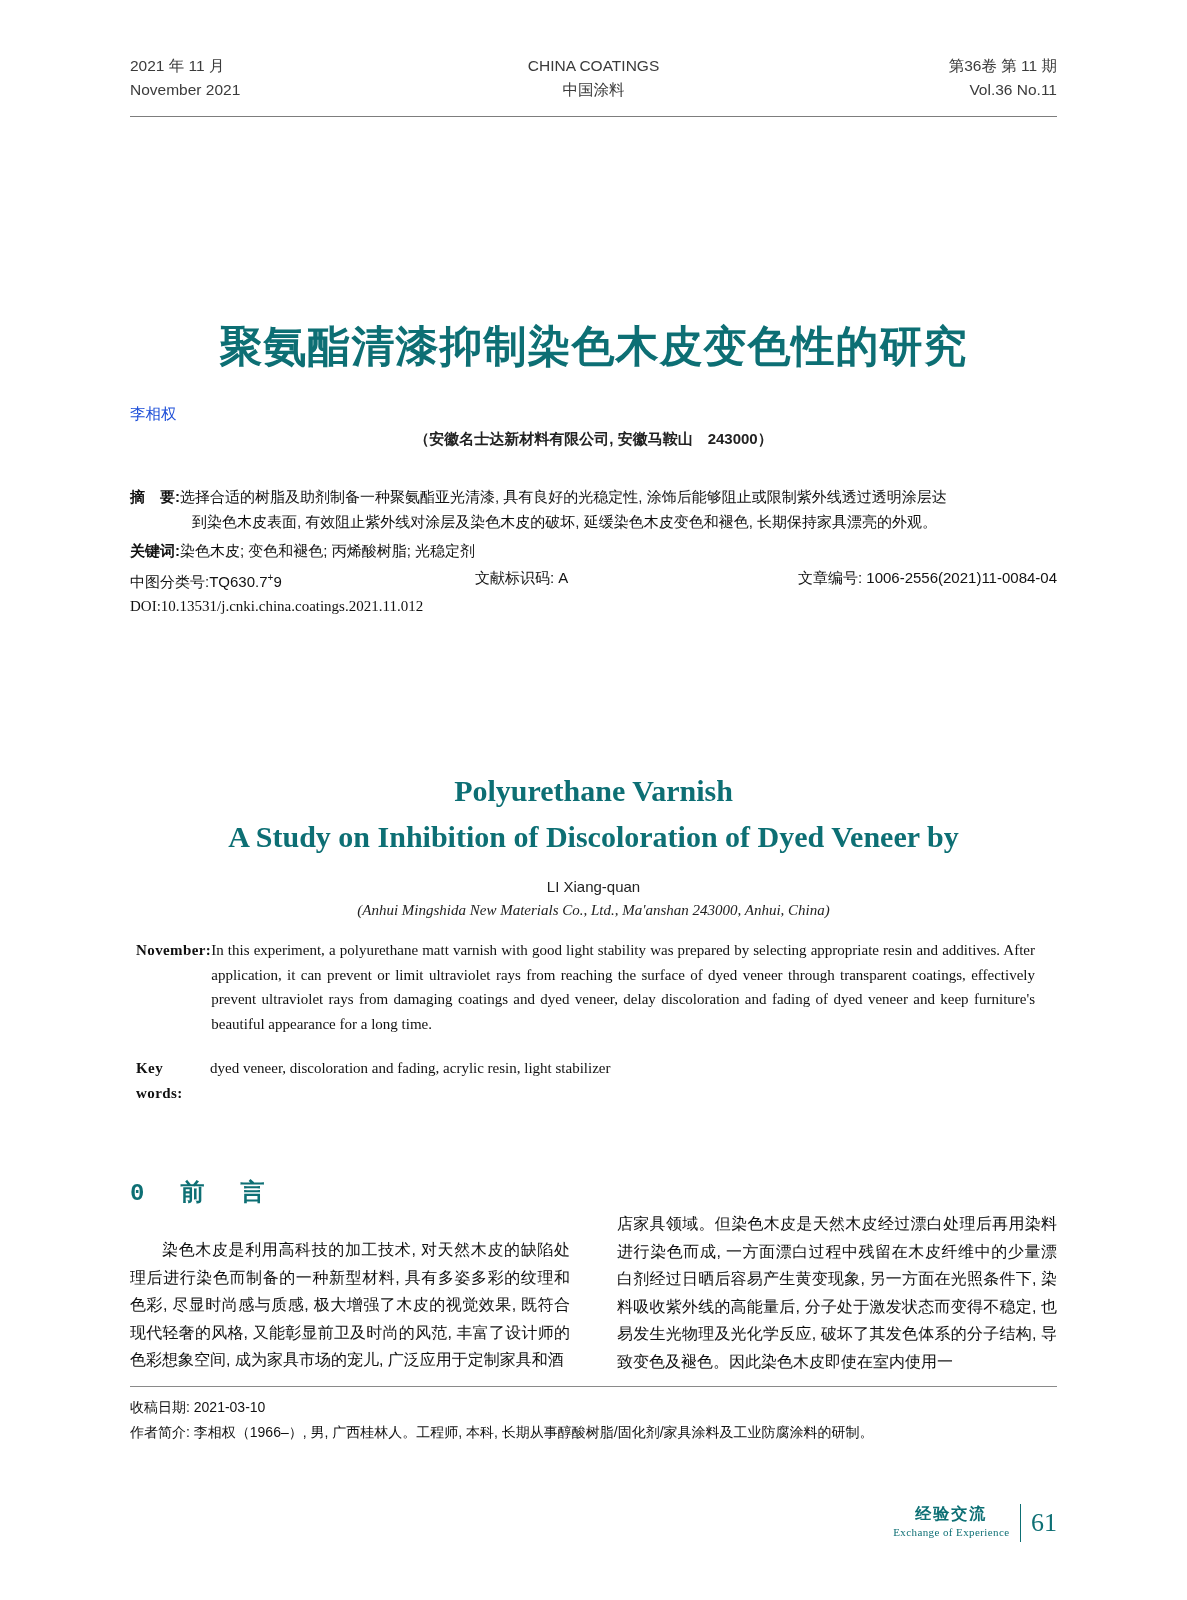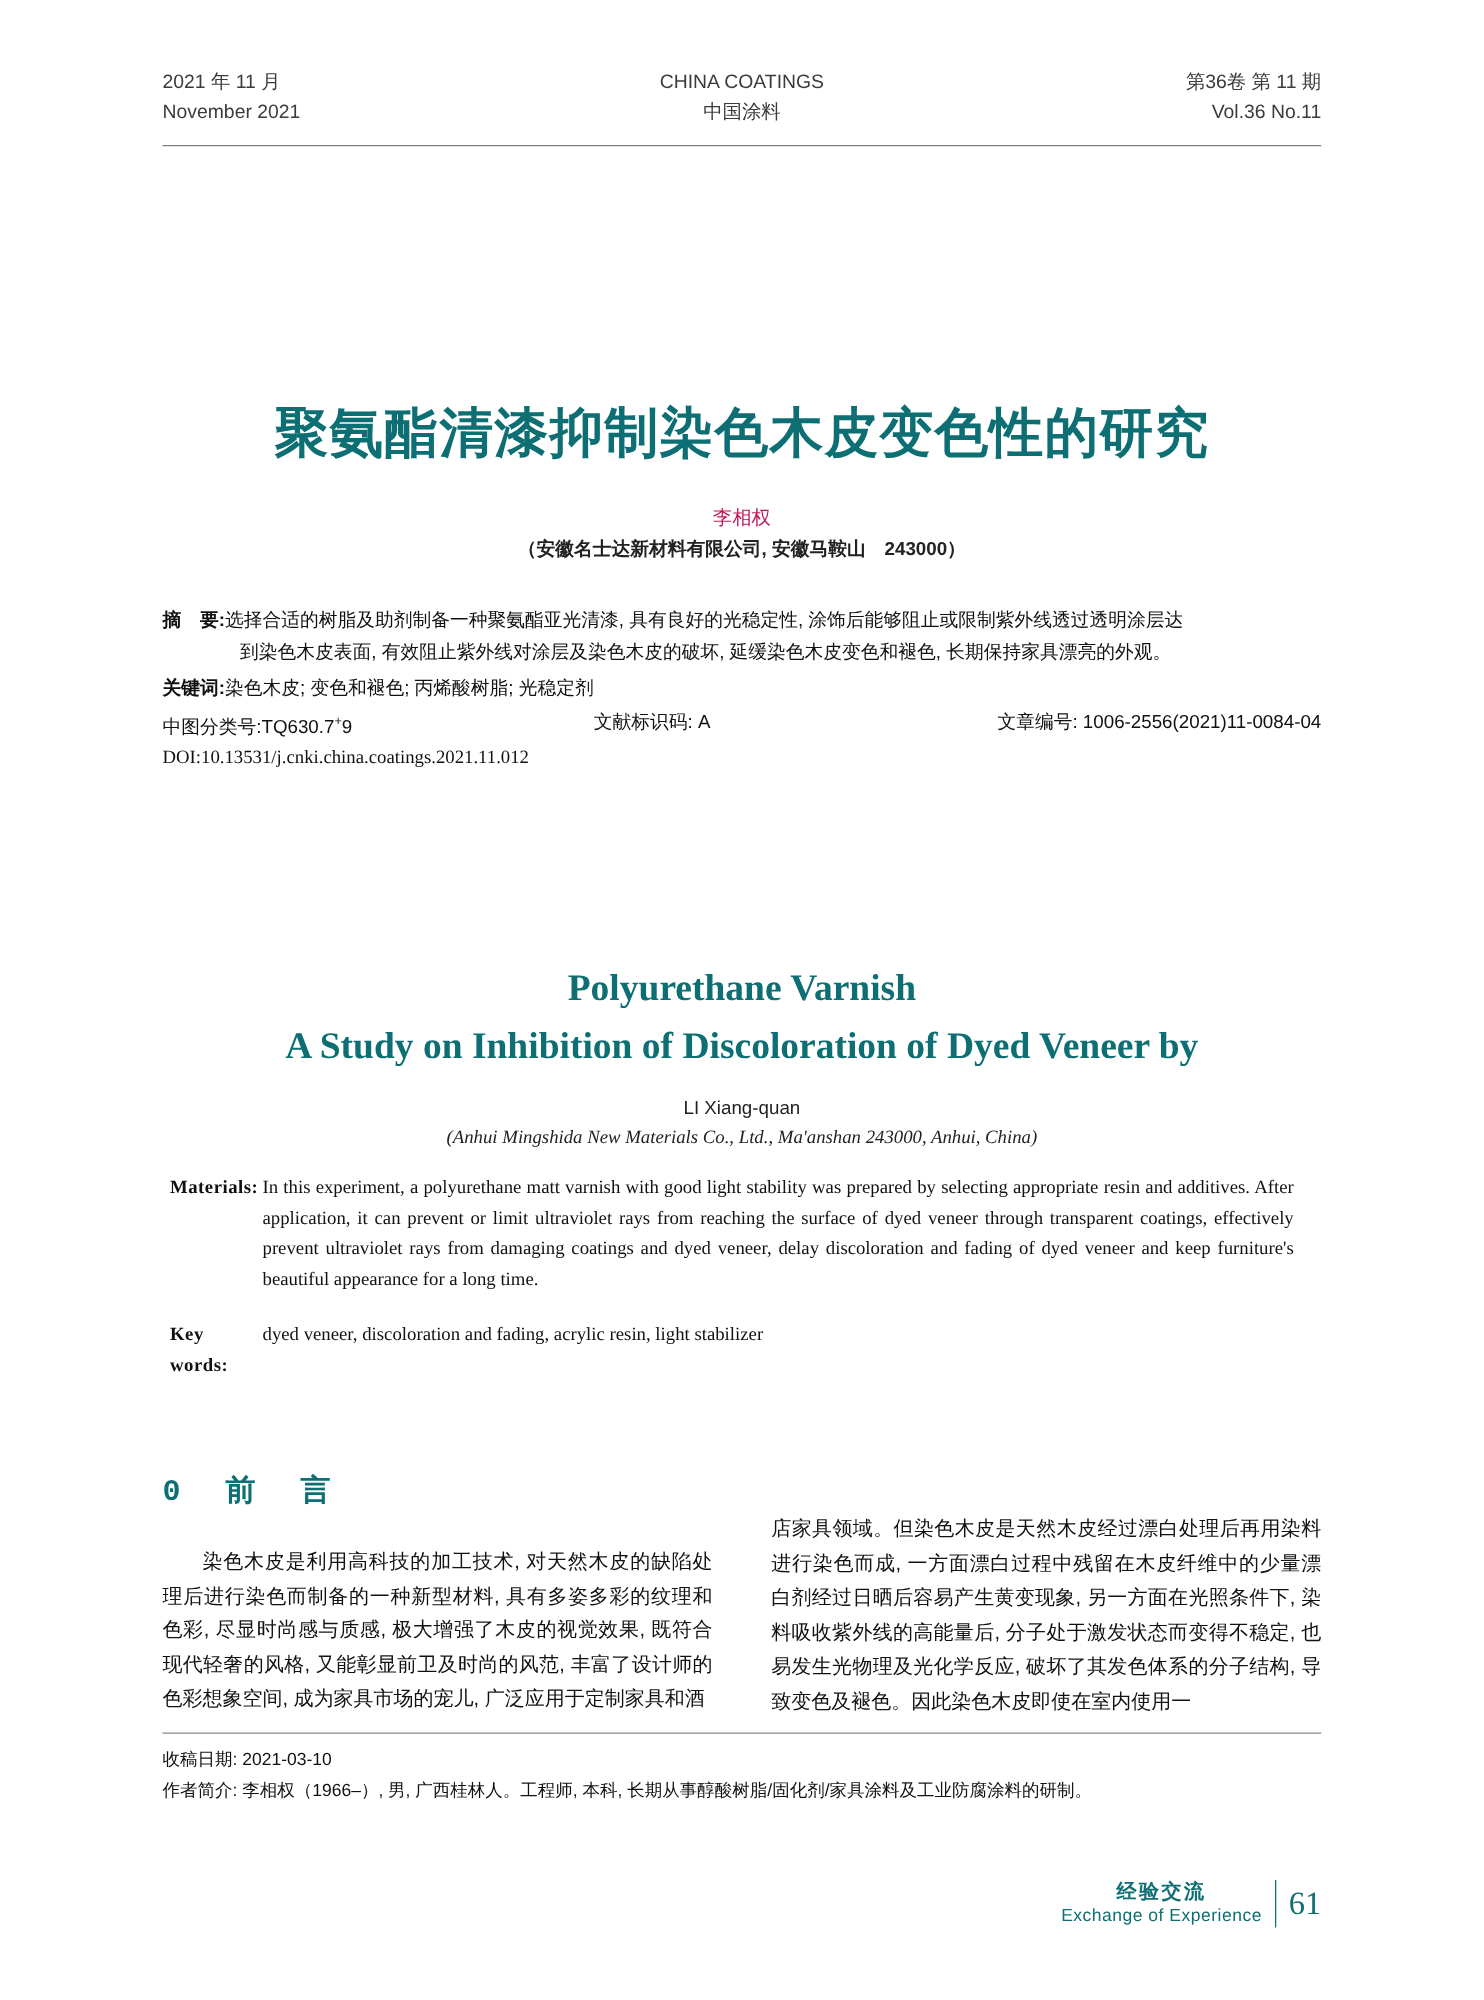--- a/index.html
+++ b/index.html
@@ -54,23 +54,23 @@
     font-weight: bold;
     letter-spacing: 1px;
     color: #0d6f74;
     font-family: Liberation Serif, serif;
   }
   .cn-author {
     position: absolute;
     left: 130px;
     right: 130px;
     top: 404px;
-    text-align: center;
+    text-align: left;
     font-size: 15.5px;
-    color: #be185d;
+    color: #1d4ed8;
   }
   .cn-affil {
     position: absolute;
     left: 130px;
     right: 130px;
     top: 430px;
     text-align: center;
     font-size: 15px;
     font-weight: bold;
     color: #222;
@@ -230,22 +230,22 @@
   .footer .fcn {
     text-align: center;
     line-height: 18px;
   }
   .footer .fcn .cn {
     font-size: 16px;
     font-weight: bold;
     letter-spacing: 2px;
   }
   .footer .fcn .en {
-    font-size: 14px;
-    font-family: Liberation Sans, sans-serif;
+    font-size: 11px;
+    font-family: Liberation Serif, serif;
     letter-spacing: 0.4px;
   }
   .footer .bar {
     width: 1.5px;
     height: 38px;
     background: #0d6f74;
   }
   .footer .pageno {
     font-size: 26px;
     font-family: "Liberation Serif", serif;
@@ -301,21 +301,21 @@
 
   <div class="en-title">
     <div>Polyurethane Varnish</div>
     <div>A Study on Inhibition of Discoloration of Dyed Veneer by</div>
   </div>
   <div class="en-author">LI Xiang-quan</div>
   <div class="en-affil">(Anhui Mingshida New Materials Co., Ltd., Ma'anshan 243000, Anhui, China)</div>
 
   <div class="en-abs">
     <div class="row">
-      <div class="lbl">Materials:</div>
+      <div class="lbl">November:</div>
       <div class="txt">In this experiment, a polyurethane matt varnish with good light stability was prepared by selecting appropriate resin and additives. After application, it can prevent or limit ultraviolet rays from reaching the surface of dyed veneer through transparent coatings, effectively prevent ultraviolet rays from damaging coatings and dyed veneer, delay discoloration and fading of dyed veneer and keep furniture's beautiful appearance for a long time.</div>
     </div>
     <div class="row en-kw">
       <div class="lbl">Key words:</div>
       <div class="txt">dyed veneer, discoloration and fading, acrylic resin, light stabilizer</div>
     </div>
   </div>
 
   <div class="sect-no">0　前　言</div>
   <div class="cols">

